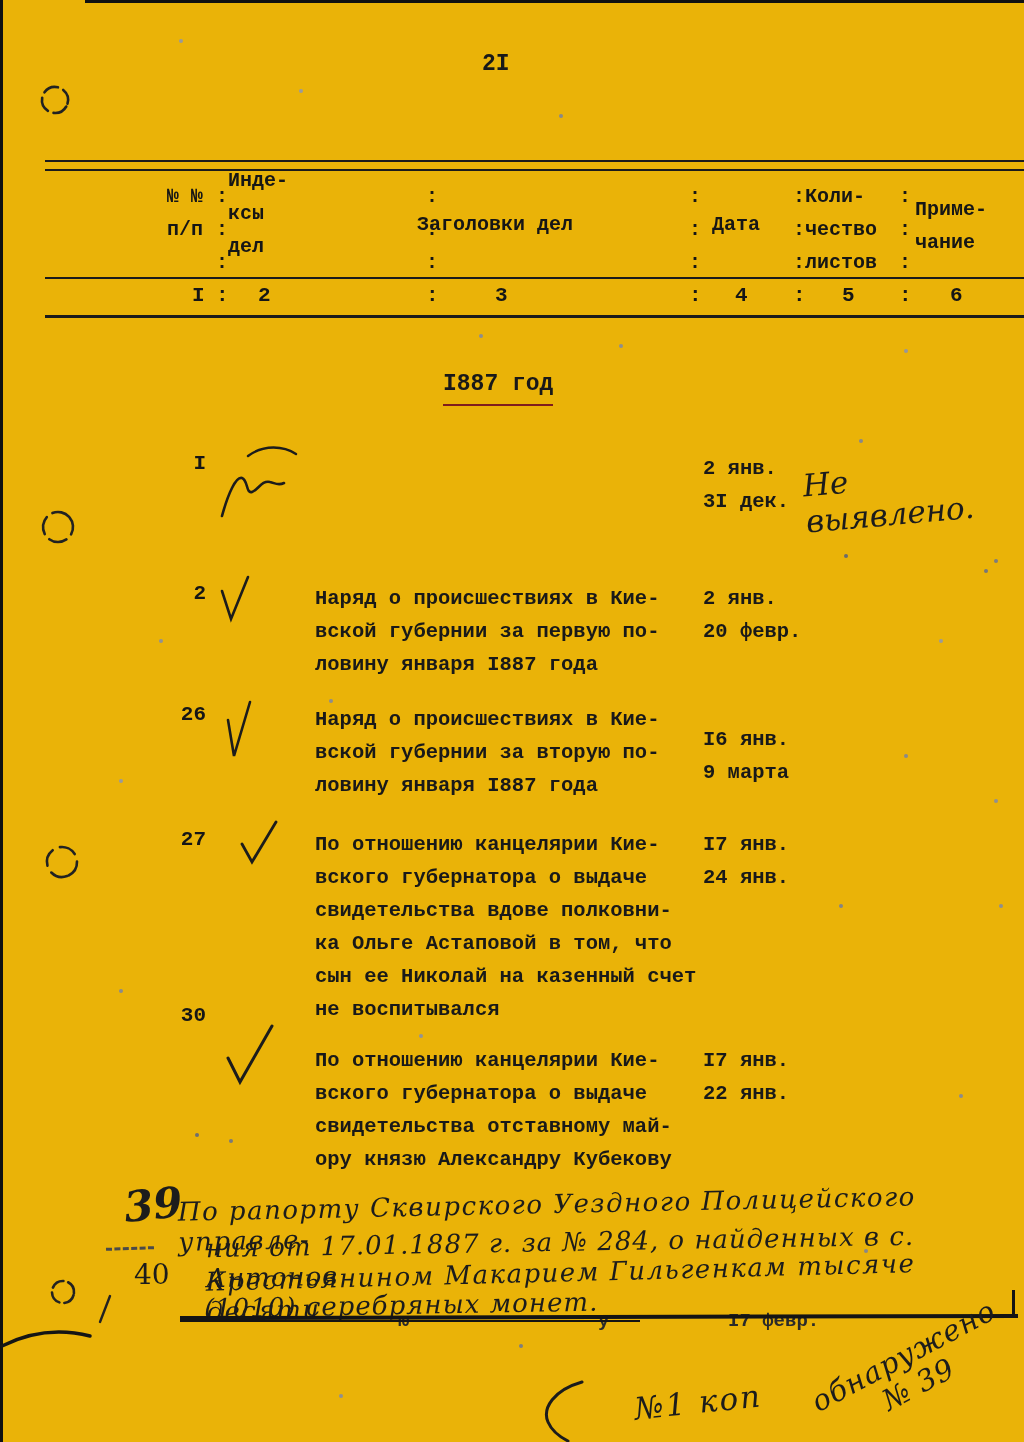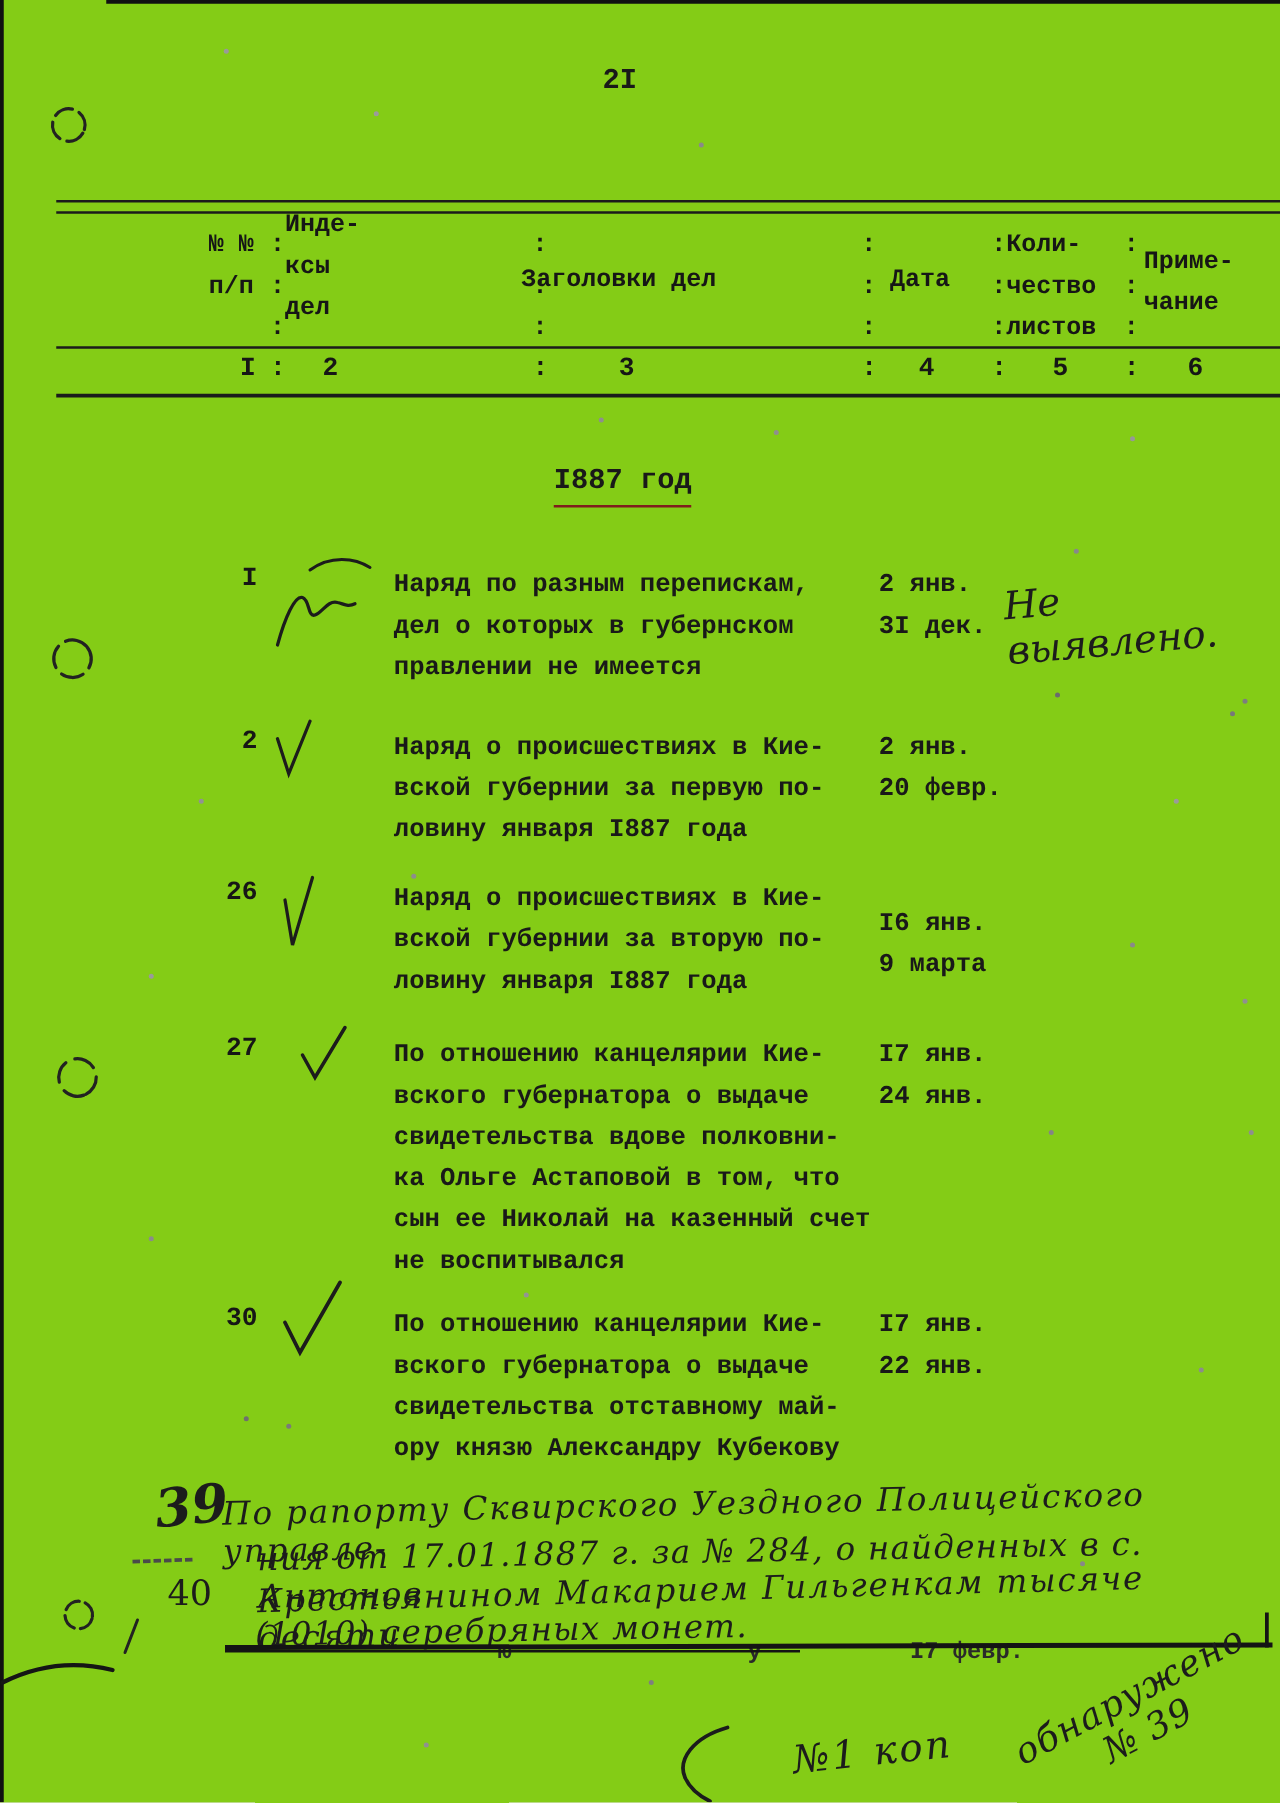--- a/index.html
+++ b/index.html
@@ -1,20 +1,20 @@
 <!DOCTYPE html>
 <html><head>
 <meta charset="utf-8">
 <style>
   html,body{margin:0;padding:0;background:#e8e8e6;}
   .page{
     position:relative;
     width:1024px;height:1442px;
     margin:0 auto;
-    background:#84cc16;
+    background:#eab308;
     overflow:hidden;
     font-family:"Liberation Mono","DejaVu Sans Mono",monospace;
     color:#161616;
   }
   .typed{
     font-family:"Liberation Mono","DejaVu Sans Mono",monospace;
     font-weight:700;
     font-size:20.5px;
     line-height:33px;
     white-space:pre-line;
@@ -108,23 +108,20 @@
   <div class="idx" style="left:899px;">:</div>
   <div class="idx" style="left:950px;">6</div>
 
   <div class="abs typed title-underline" style="left:443px;top:368px;font-size:23px;">I887 год</div>
 
   <div class="entry-num" style="left:158px;top:452px;">I</div>
   <svg class="abs" style="left:212px;top:442px;" width="92" height="82" viewBox="0 0 92 82">
     <path d="M10,74 C16,52 24,34 30,36 C36,38 34,52 40,50 C46,48 50,38 58,40 C63,41 66,44 72,41" fill="none" stroke="#1c1c1c" stroke-width="2.6" stroke-linecap="round"></path>
     <path d="M36,14 C52,2 72,4 84,12" fill="none" stroke="#1c1c1c" stroke-width="2.4" stroke-linecap="round"></path>
   </svg>
-  <div class="abs typed" style="left:315px;top:452px;width:400px;">Наряд по разным перепискам,
-дел о которых в губернском
-правлении не имеется</div>
   <div class="abs typed" style="left:703px;top:452px;">2 янв.
 3I дек.</div>
   <div class="abs hand" style="left:804px;top:458px;font-size:31px;transform:rotate(-5deg);">Не выявлено.</div>
 
   <div class="entry-num" style="left:158px;top:582px;">2</div>
   <svg class="abs" style="left:218px;top:573px;" width="34" height="52" viewBox="0 0 34 52">
     <path d="M4,18 L13,46 L30,4" fill="none" stroke="#1c1c1c" stroke-width="2.6" stroke-linecap="round"></path>
   </svg>
   <div class="abs typed" style="left:315px;top:582px;width:400px;">Наряд о происшествиях в Кие-
 вской губернии за первую по-
@@ -148,21 +145,21 @@
   </svg>
   <div class="abs typed" style="left:315px;top:828px;width:410px;">По отношению канцелярии Кие-
 вского губернатора о выдаче
 свидетельства вдове полковни-
 ка Ольге Астаповой в том, что
 сын ее Николай на казенный счет
 не воспитывался</div>
   <div class="abs typed" style="left:703px;top:828px;">I7 янв.
 24 янв.</div>
 
-  <div class="entry-num" style="left:158px;top:1044px;">30</div>
+  <div class="entry-num" style="left:158px;top:1004px;">30</div>
   <svg class="abs" style="left:224px;top:1024px;" width="52" height="62" viewBox="0 0 52 62">
     <path d="M4,34 L16,58 L48,2" fill="none" stroke="#1c1c1c" stroke-width="3" stroke-linecap="round"></path>
   </svg>
   <div class="abs typed" style="left:315px;top:1044px;width:410px;">По отношению канцелярии Кие-
 вского губернатора о выдаче
 свидетельства отставному май-
 ору князю Александру Кубекову</div>
   <div class="abs typed" style="left:703px;top:1044px;">I7 янв.
 22 янв.</div>
 

